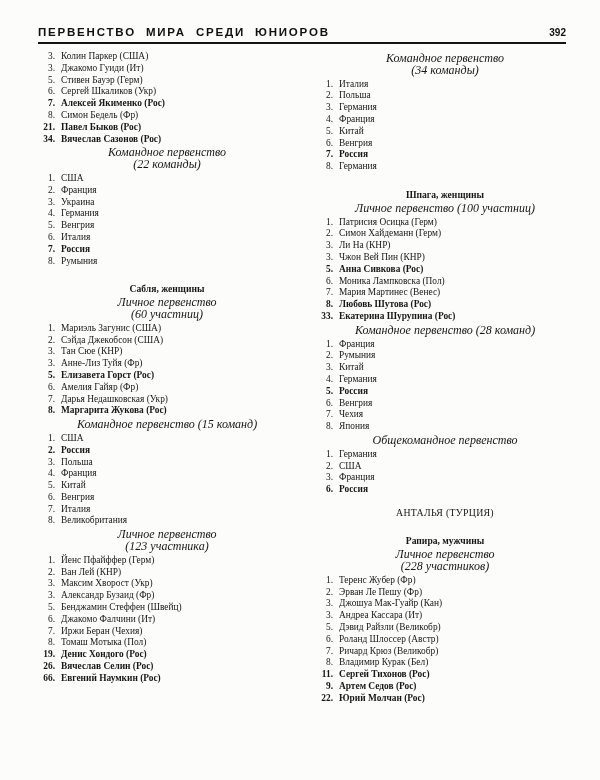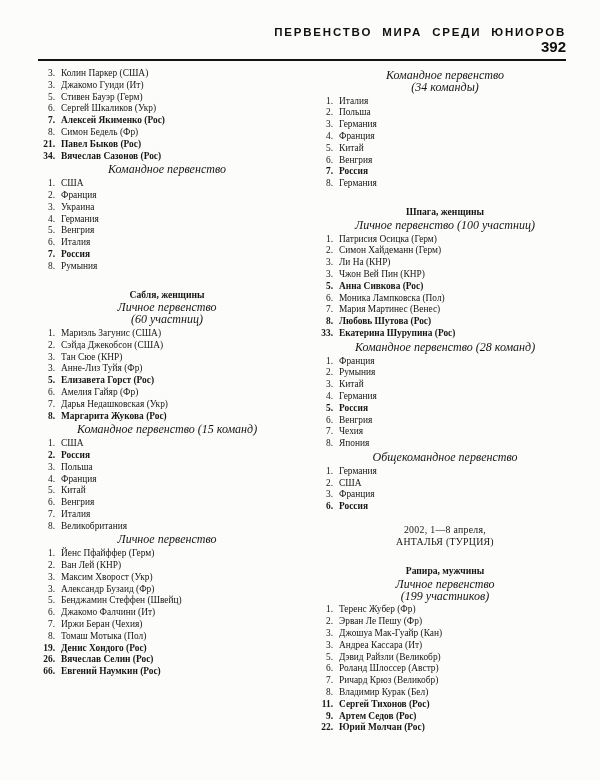--- a/index.html
+++ b/index.html
@@ -14,34 +14,33 @@
     color:#161616;
     position:relative;
     box-sizing:border-box;
     overflow:hidden;
   }
   .header{
     display:flex;
     justify-content:space-between;
     align-items:flex-end;
     padding:26px 34px 0 38px;
-    flex-direction:column;
   }
   .header-title{
     font-family:"Liberation Sans", sans-serif;
     font-weight:700;
     font-size:11.5px;
     letter-spacing:1.8px;
     word-spacing:5px;
     color:#101010;
   }
   .page-number{
     font-family:"Liberation Sans", sans-serif;
     font-weight:700;
-    font-size:15px;
+    font-size:10px;
     color:#101010;
   }
   .rule{
     height:0;
     border-top:2.3px solid #141414;
     margin:4px 34px 6px 38px;
   }
   .columns{
     display:flex;
     gap:20px;
@@ -127,20 +126,21 @@
             <span class="num">21.</span>
             <span class="nm">Павел Быков (Рос)</span>
           </div>
           <div class="row bold">
             <span class="num">34.</span>
             <span class="nm">Вячеслав Сазонов (Рос)</span>
           </div>
         </div>
         <div class="subheading">
           <div class="line">Командное первенство</div>
+          <div class="line">(22 команды)</div>
         </div>
         <div class="list">
           <div class="row">
             <span class="num">1.</span>
             <span class="nm">США</span>
           </div>
           <div class="row">
             <span class="num">2.</span>
             <span class="nm">Франция</span>
           </div>
@@ -240,20 +240,21 @@
             <span class="num">7.</span>
             <span class="nm">Италия</span>
           </div>
           <div class="row">
             <span class="num">8.</span>
             <span class="nm">Великобритания</span>
           </div>
         </div>
         <div class="subheading">
           <div class="line">Личное первенство</div>
+          <div class="line">(123 участника)</div>
         </div>
         <div class="list">
           <div class="row">
             <span class="num">1.</span>
             <span class="nm">Йенс Пфайффер (Герм)</span>
           </div>
           <div class="row">
             <span class="num">2.</span>
             <span class="nm">Ван Лей (КНР)</span>
           </div>
@@ -428,27 +429,26 @@
           <div class="row">
             <span class="num">3.</span>
             <span class="nm">Франция</span>
           </div>
           <div class="row bold">
             <span class="num">6.</span>
             <span class="nm">Россия</span>
           </div>
         </div>
         <div class="note">
-          <div class="line">2002, 1—8 апреля,</div>
           <div class="line">АНТАЛЬЯ (ТУРЦИЯ)</div>
         </div>
         <div class="heading">Рапира, мужчины</div>
         <div class="subheading">
           <div class="line">Личное первенство</div>
-          <div class="line">(199 участников)</div>
+          <div class="line">(228 участников)</div>
         </div>
         <div class="list">
           <div class="row">
             <span class="num">1.</span>
             <span class="nm">Теренс Жубер (Фр)</span>
           </div>
           <div class="row">
             <span class="num">2.</span>
             <span class="nm">Эрван Ле Пешу (Фр)</span>
           </div>

